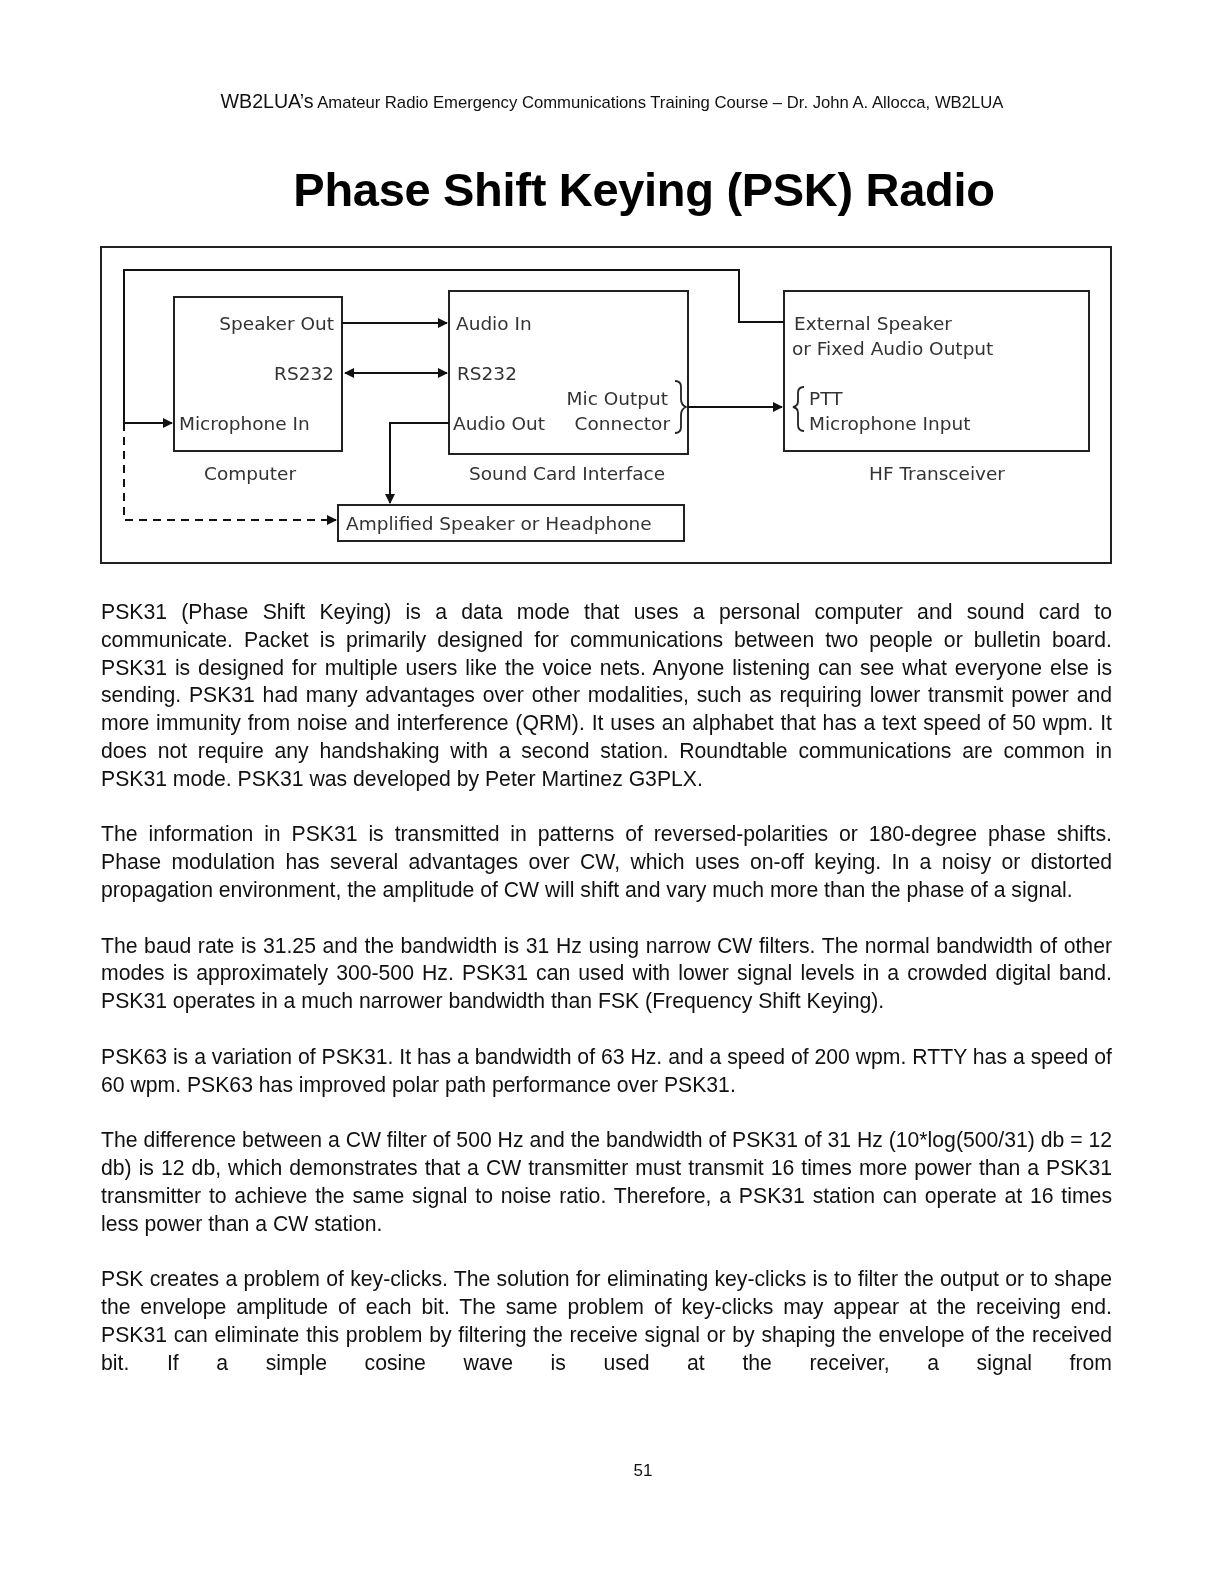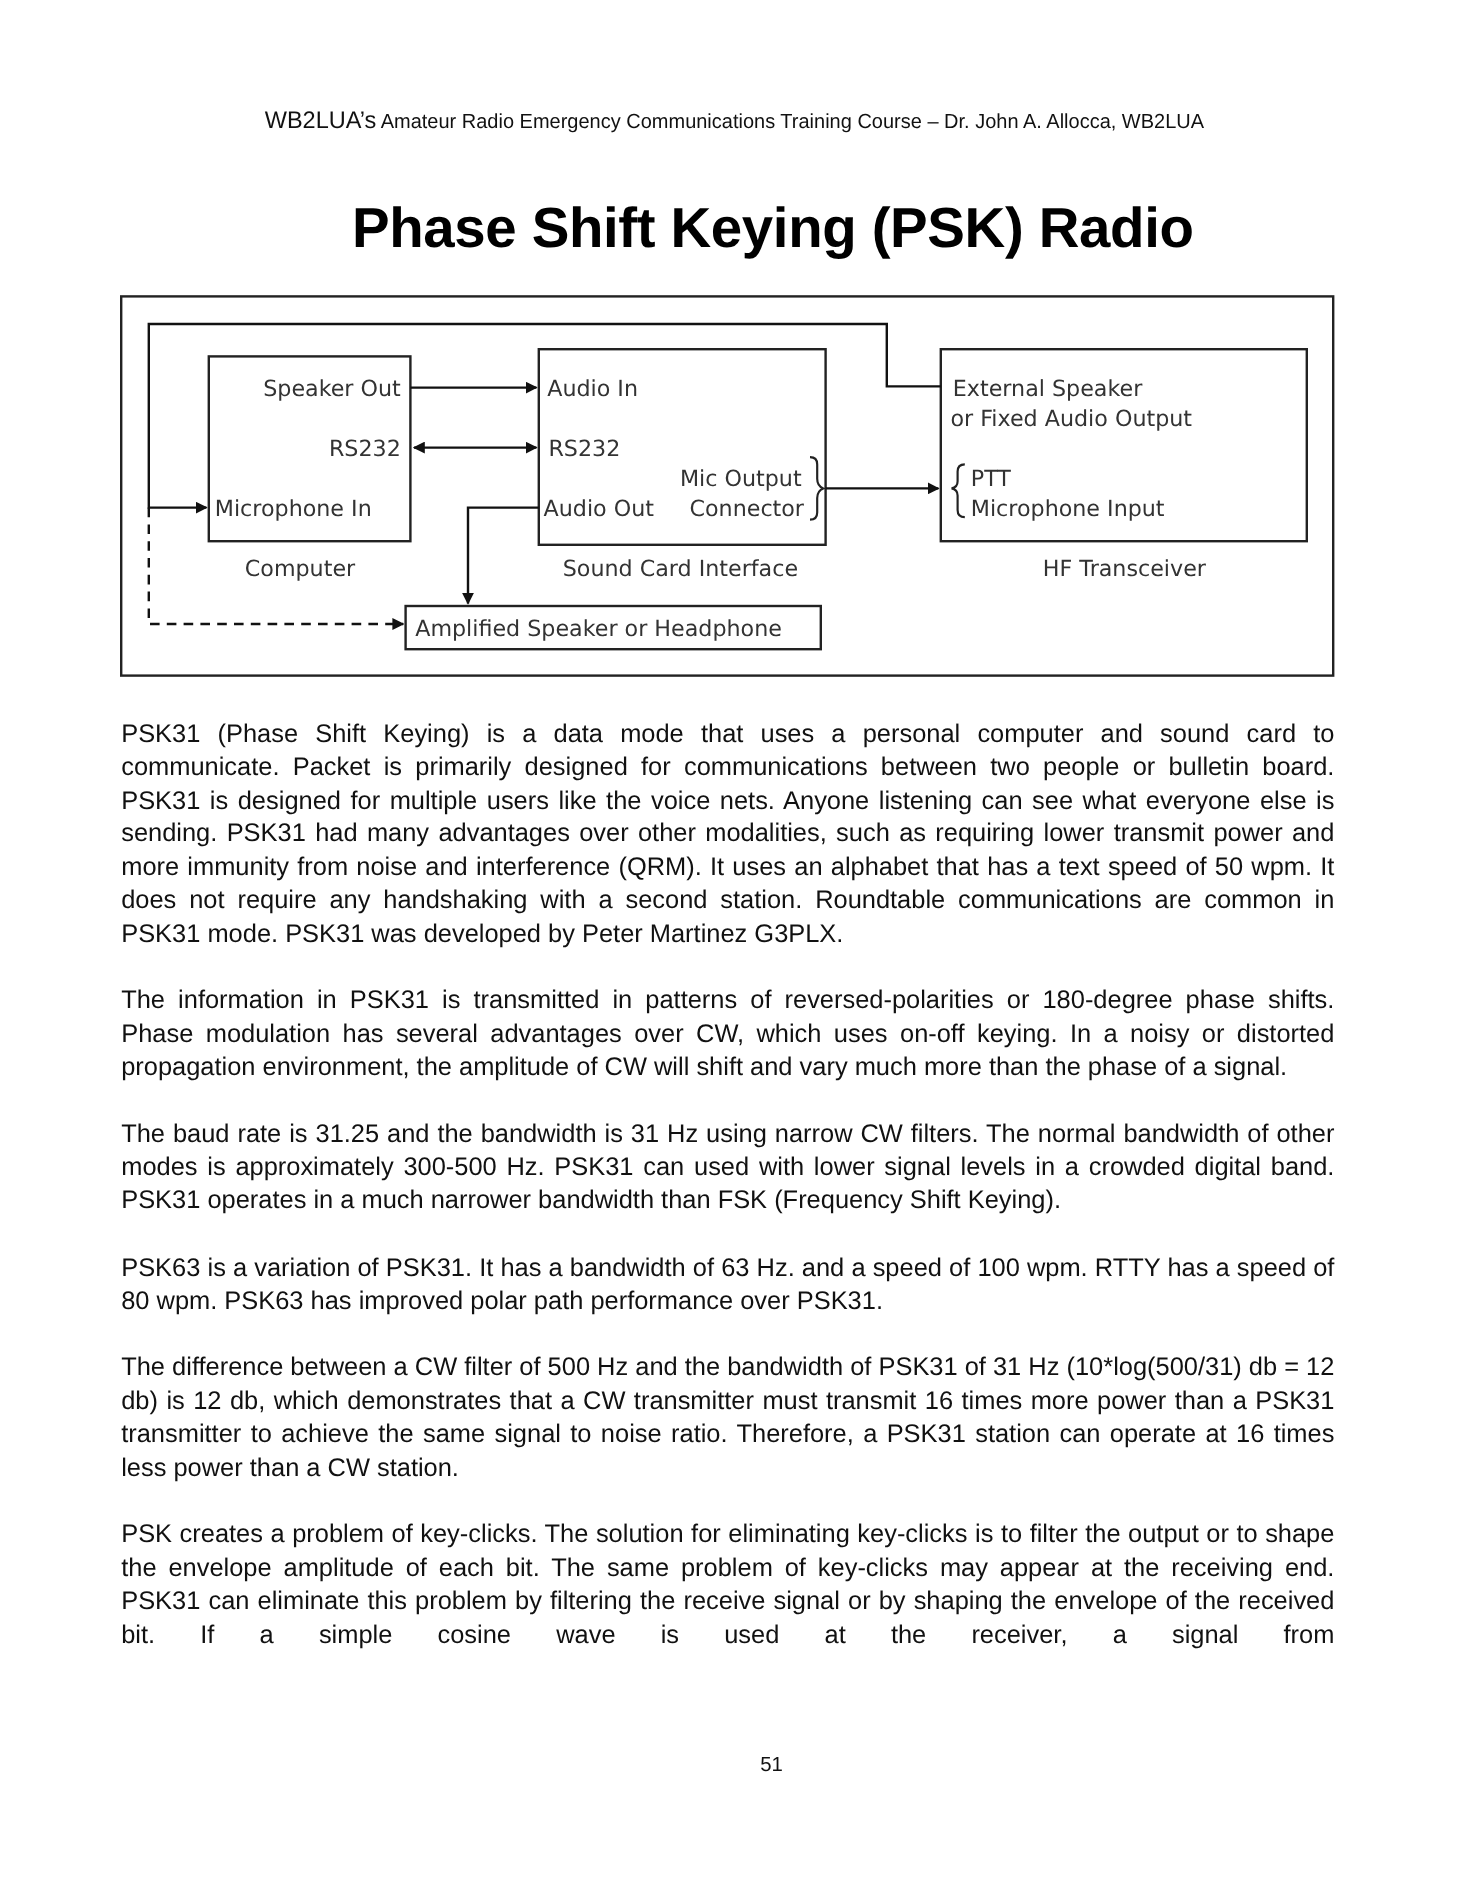--- a/index.html
+++ b/index.html
@@ -88,18 +88,18 @@
   <text x="809" y="430">Microphone Input</text>
   <text x="937" y="480" text-anchor="middle">HF Transceiver</text>
 
   <text x="346" y="530">Amplified Speaker or Headphone</text>
 </svg>
 
 <div class="body-text" style="top:598px;">
   <p>PSK31 (Phase Shift Keying) is a data mode that uses a personal computer and sound card to communicate. Packet is primarily designed for communications between two people or bulletin board. PSK31 is designed for multiple users like the voice nets. Anyone listening can see what everyone else is sending. PSK31 had many advantages over other modalities, such as requiring lower transmit power and more immunity from noise and interference (QRM). It uses an alphabet that has a text speed of 50 wpm. It does not require any handshaking with a second station. Roundtable communications are common in PSK31 mode. PSK31 was developed by Peter Martinez G3PLX.</p>
   <p>The information in PSK31 is transmitted in patterns of reversed-polarities or 180-degree phase shifts. Phase modulation has several advantages over CW, which uses on-off keying. In a noisy or distorted propagation environment, the amplitude of CW will shift and vary much more than the phase of a signal.</p>
   <p>The baud rate is 31.25 and the bandwidth is 31 Hz using narrow CW filters. The normal bandwidth of other modes is approximately 300-500 Hz. PSK31 can used with lower signal levels in a crowded digital band. PSK31 operates in a much narrower bandwidth than FSK (Frequency Shift Keying).</p>
-  <p>PSK63 is a variation of PSK31. It has a bandwidth of 63 Hz. and a speed of 100 wpm. RTTY has a speed of 80 wpm. PSK63 has improved polar path performance over PSK31.</p>
+  <p>PSK63 is a variation of PSK31. It has a bandwidth of 63 Hz. and a speed of 200 wpm. RTTY has a speed of 60 wpm. PSK63 has improved polar path performance over PSK31.</p>
   <p>The difference between a CW filter of 500 Hz and the bandwidth of PSK31 of 31 Hz (10*log(500/31) db = 12 db) is 12 db, which demonstrates that a CW transmitter must transmit 16 times more power than a PSK31 transmitter to achieve the same signal to noise ratio. Therefore, a PSK31 station can operate at 16 times less power than a CW station.</p>
   <p style="text-align-last: justify;">PSK creates a problem of key-clicks. The solution for eliminating key-clicks is to filter the output or to shape the envelope amplitude of each bit. The same problem of key-clicks may appear at the receiving end. PSK31 can eliminate this problem by filtering the receive signal or by shaping the envelope of the received bit. If a simple cosine wave is used at the receiver, a signal from</p>
 </div>
 
 <div class="page-num">51</div>
 
 </body></html>

